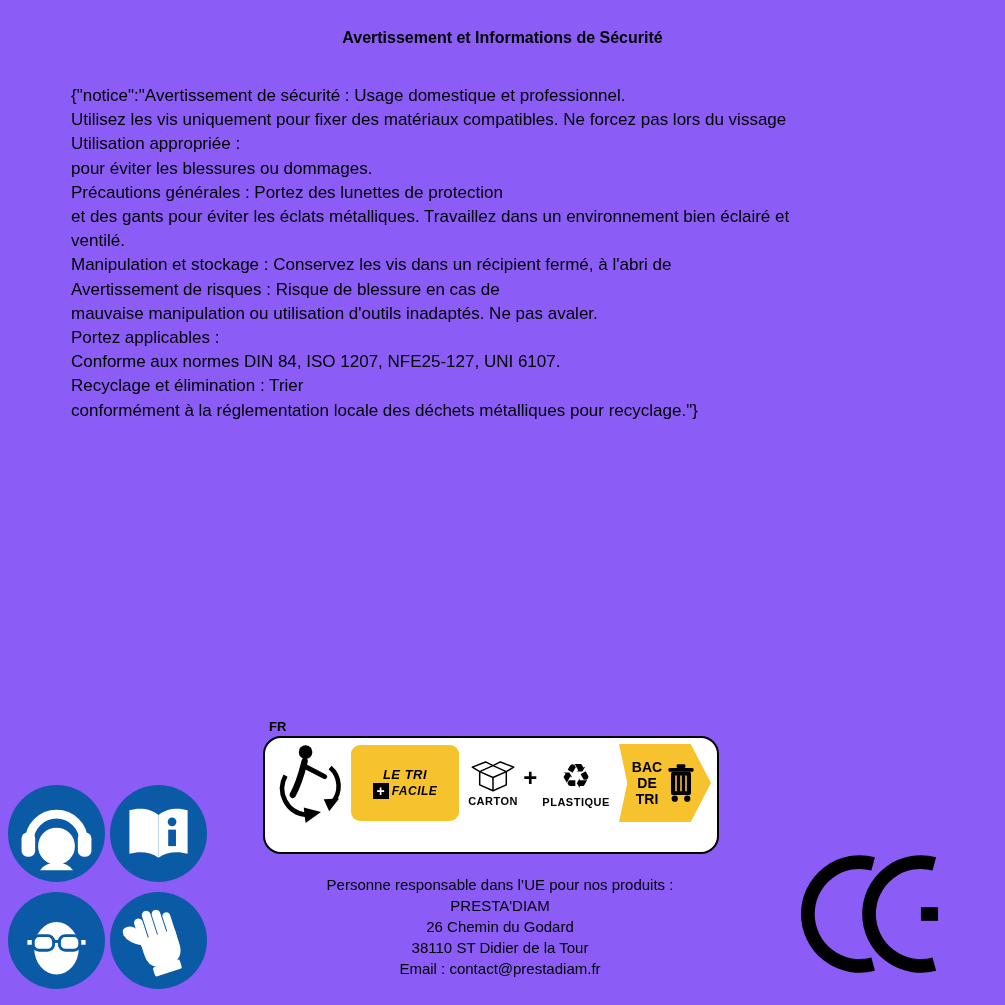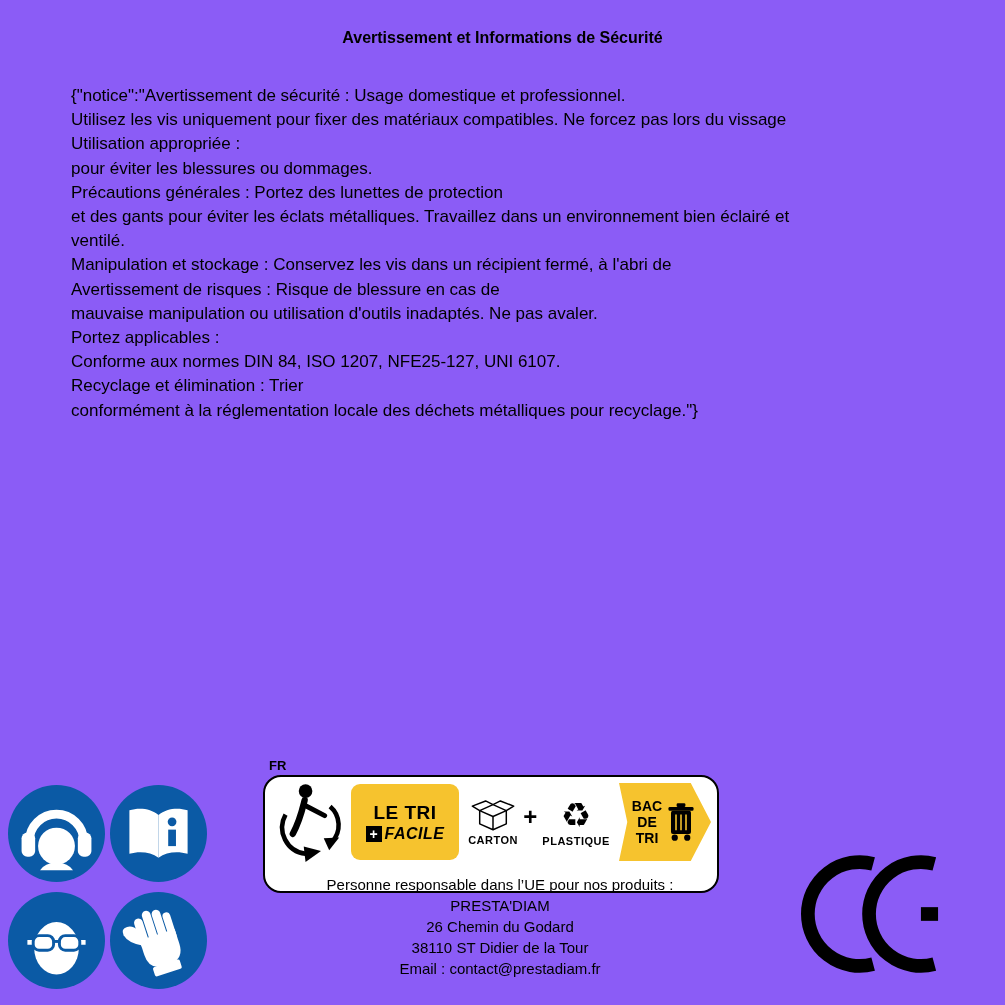--- a/index.html
+++ b/index.html
@@ -25,44 +25,44 @@
 
   
   .picto-grid {
     position: absolute; left: 8px; top: 785px;
     display: grid; grid-template-columns: 97px 97px;
     column-gap: 5px; row-gap: 10px;
   }
   .picto { width: 97px; height: 97px; display: block; }
 
   
-  .tri-wrap { position: absolute; left: 263px; top: 758px; width: 520px; }
+  .tri-wrap { position: absolute; left: 263px; top: 719px; width: 520px; }
   .fr-label { font-size: 13px; font-weight: bold; margin-left: 6px; }
   .tri-banner {
     margin-top: 2px; width: 456px; height: 118px;
     border: 2px solid #000; border-radius: 18px;
     background: #fff; padding: 5px 6px 4px 6px;
     display: flex; flex-direction: column;
   }
   .tri-top { display: flex; align-items: center; height: 80px; }
   .triman-svg { width: 76px; height: 80px; flex: 0 0 auto; margin-left: 2px; }
   .tri-facile-box {
     width: 108px; height: 76px; margin-left: 2px;
     background: var(--yellow); border-radius: 9px;
     display: flex; flex-direction: column; align-items: center; justify-content: center;
     flex: 0 0 auto;
   }
-  .tri-facile-line1 { font-size: 19px; font-weight: 900; letter-spacing: .5px; }
+  .tri-facile-line1 { font-size: 13px; font-weight: 900; font-style: italic; letter-spacing: .5px; }
   .tri-facile-line2 { display: flex; align-items: center; gap: 3px; margin-top: 1px; }
   .plus-box {
     width: 16px; height: 16px; background: #000; color: #fff;
     font-size: 14px; font-weight: bold; line-height: 16px; text-align: center;
     display: inline-block;
   }
-  .tri-facile-word { font-size: 16px; font-weight: 900; font-style: italic; letter-spacing: .5px; }
+  .tri-facile-word { font-size: 12px; font-weight: 900; font-style: italic; letter-spacing: .5px; }
 
   .materials {
     flex: 1; display: flex; align-items: center; justify-content: space-evenly;
     padding: 0 4px;
   }
   .material { display: flex; flex-direction: column; align-items: center; }
   .material-label { font-size: 11px; font-weight: bold; letter-spacing: .5px; margin-top: 2px; }
   .material-plus { font-size: 24px; font-weight: bold; margin-top: -10px; }
   .recycle-glyph { font-size: 34px; line-height: 36px; }
 

